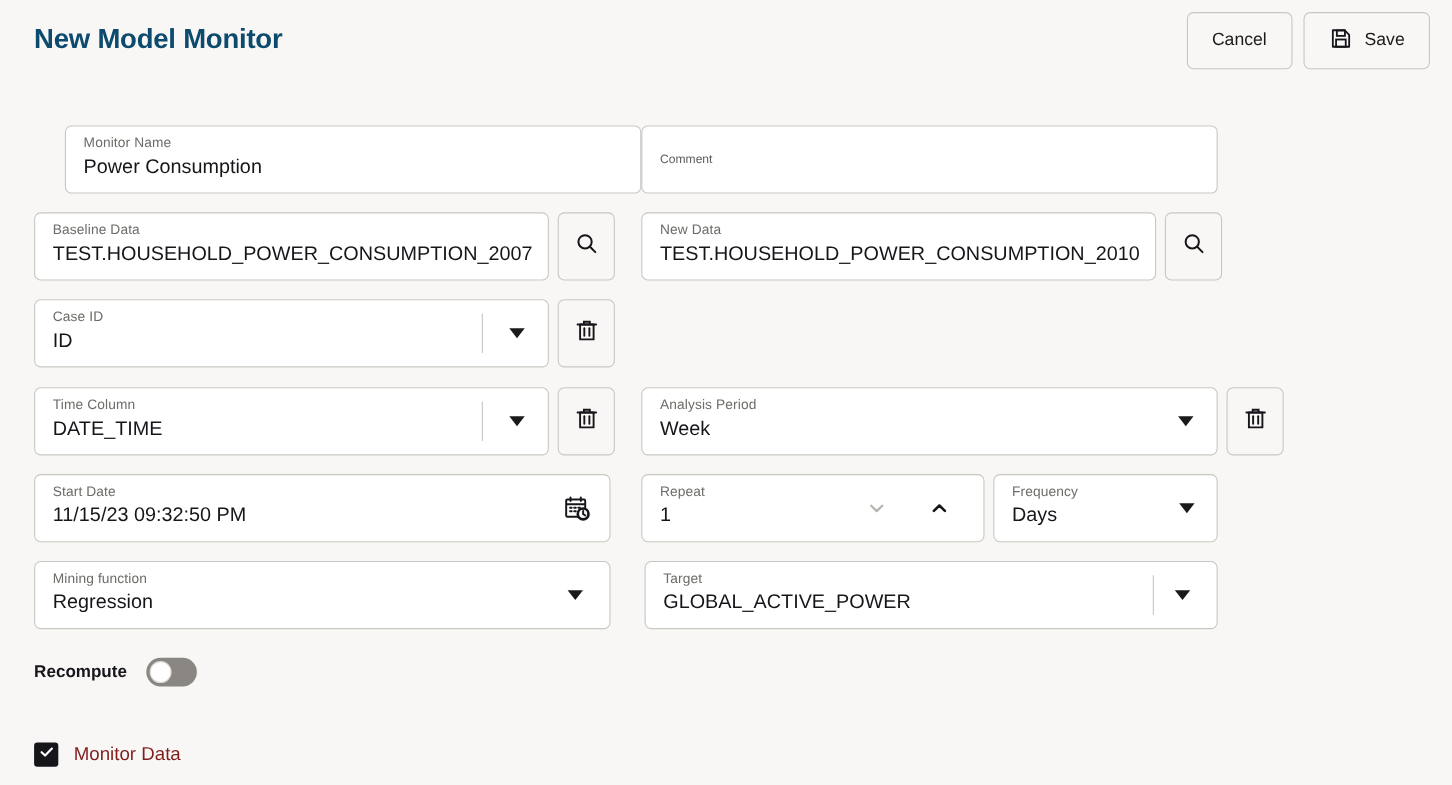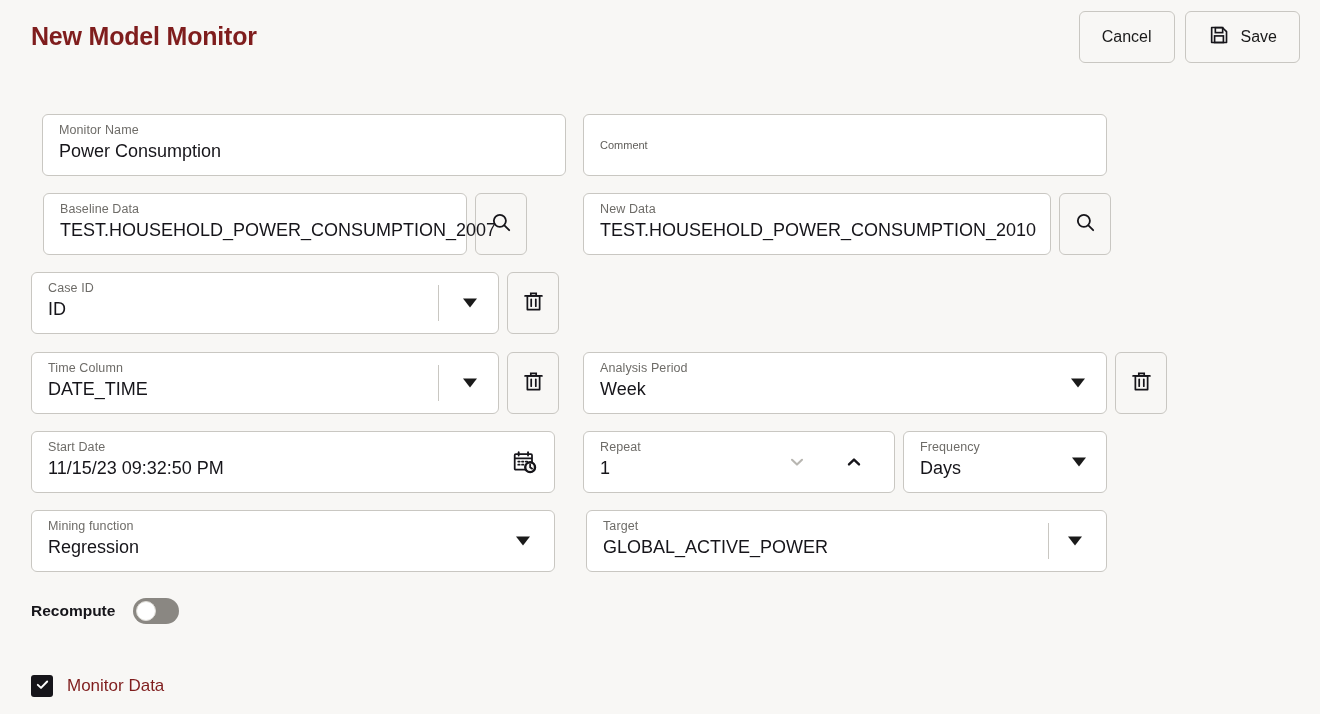--- a/index.html
+++ b/index.html
@@ -23,21 +23,21 @@
     width: 1320px;
     height: 78px;
   }
   .page-title {
     position: absolute;
     left: 31px;
     top: 22px;
     font-size: 25px;
     font-weight: bold;
     letter-spacing: -0.2px;
-    color: #7f1d1d;
+    color: #0c4a6e;
   }
   .header-actions {
     position: absolute;
     right: 20px;
     top: 11px;
     display: flex;
     gap: 10px;
   }
   .btn {
     height: 52px;
@@ -237,35 +237,35 @@
           <rect x="7.2" y="13" width="9.6" height="7.2"></rect>
         </svg>
       </span>
       <span>Save</span>
     </div>
   </div>
 </div>
 
 <div class="form">
 
-  <div class="row" style="left:31px; top:114px;padding-left:11px;">
+  <div class="row" style="left:48px; top:114px;padding-left:11px;">
     <div class="field" style="width:524px;">
       <span class="field-label">Monitor Name</span>
       <span class="field-value">Power Consumption</span>
     </div>
   </div>
 
   <div class="row" style="left:583px; top:114px;">
     <div class="field" style="width:524px;">
       <span class="field-placeholder">Comment</span>
     </div>
   </div>
 
   <div class="row" style="left:31px; top:193px;">
-    <div class="field" style="width:424px;margin-left:12px;">
+    <div class="field" style="width:468px;">
       <span class="field-label">Baseline Data</span>
       <span class="field-value">TEST.HOUSEHOLD_POWER_CONSUMPTION_2007</span>
     </div>
     <div class="icon-btn">
       <span>
         <svg width="23" height="23" viewBox="0 0 24 24" fill="none" stroke="#16151a" stroke-width="1.9">
           <circle cx="10.3" cy="10.3" r="6.3"></circle>
           <line x1="15" y1="15" x2="20" y2="20" stroke-linecap="round"></line>
         </svg>
       </span>

